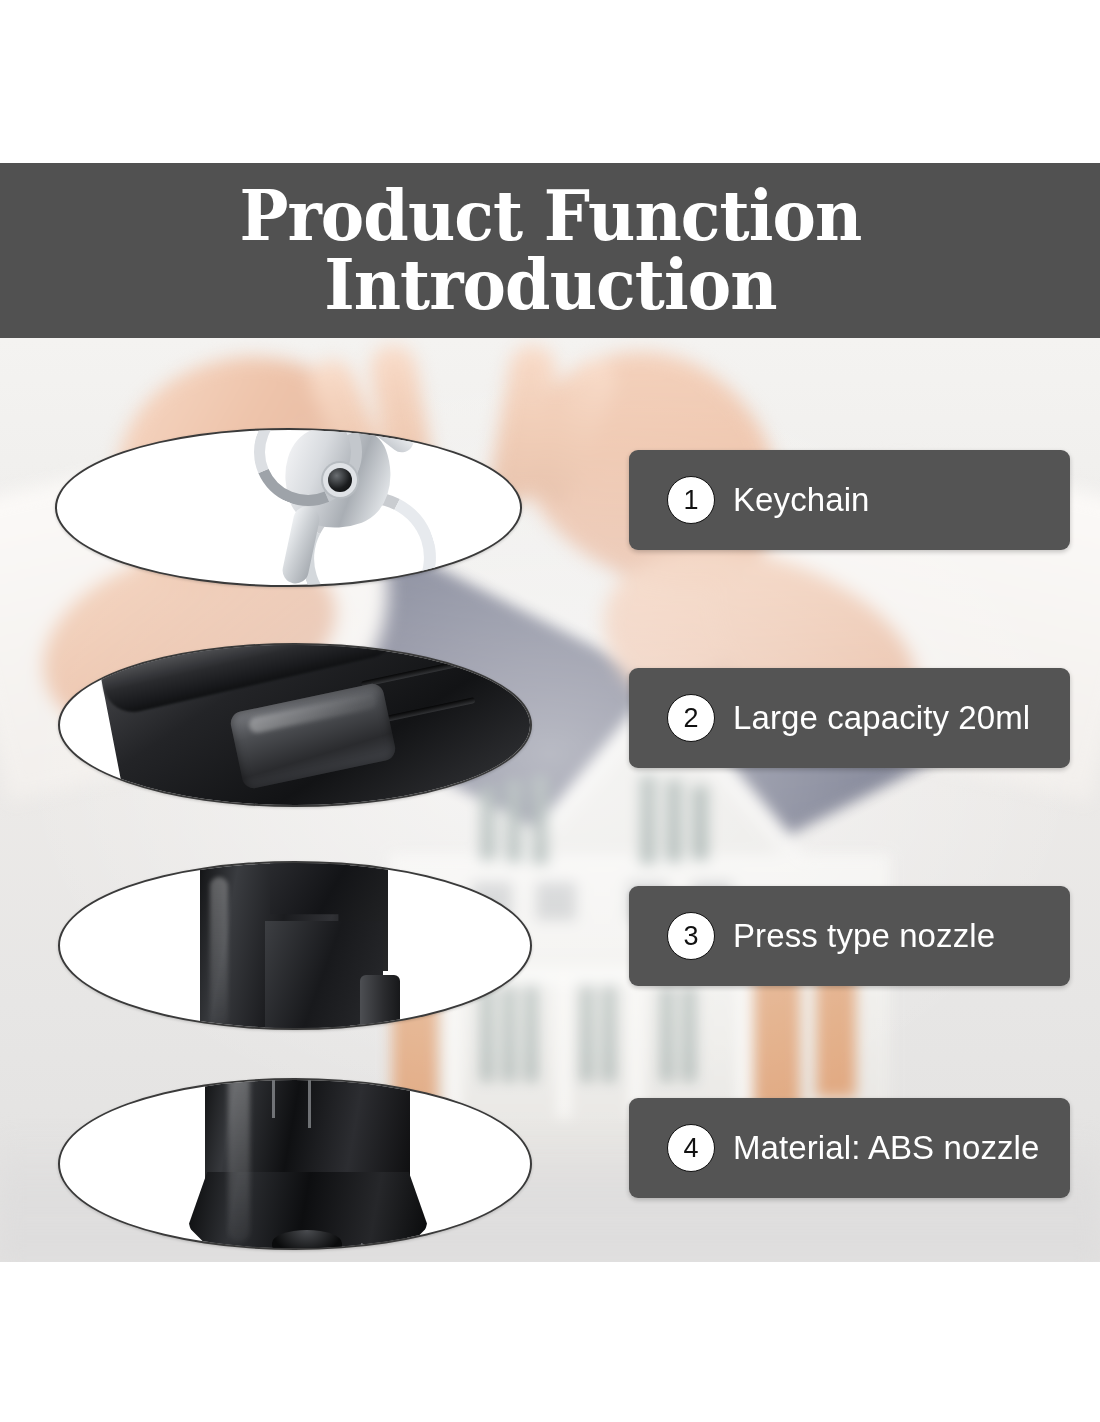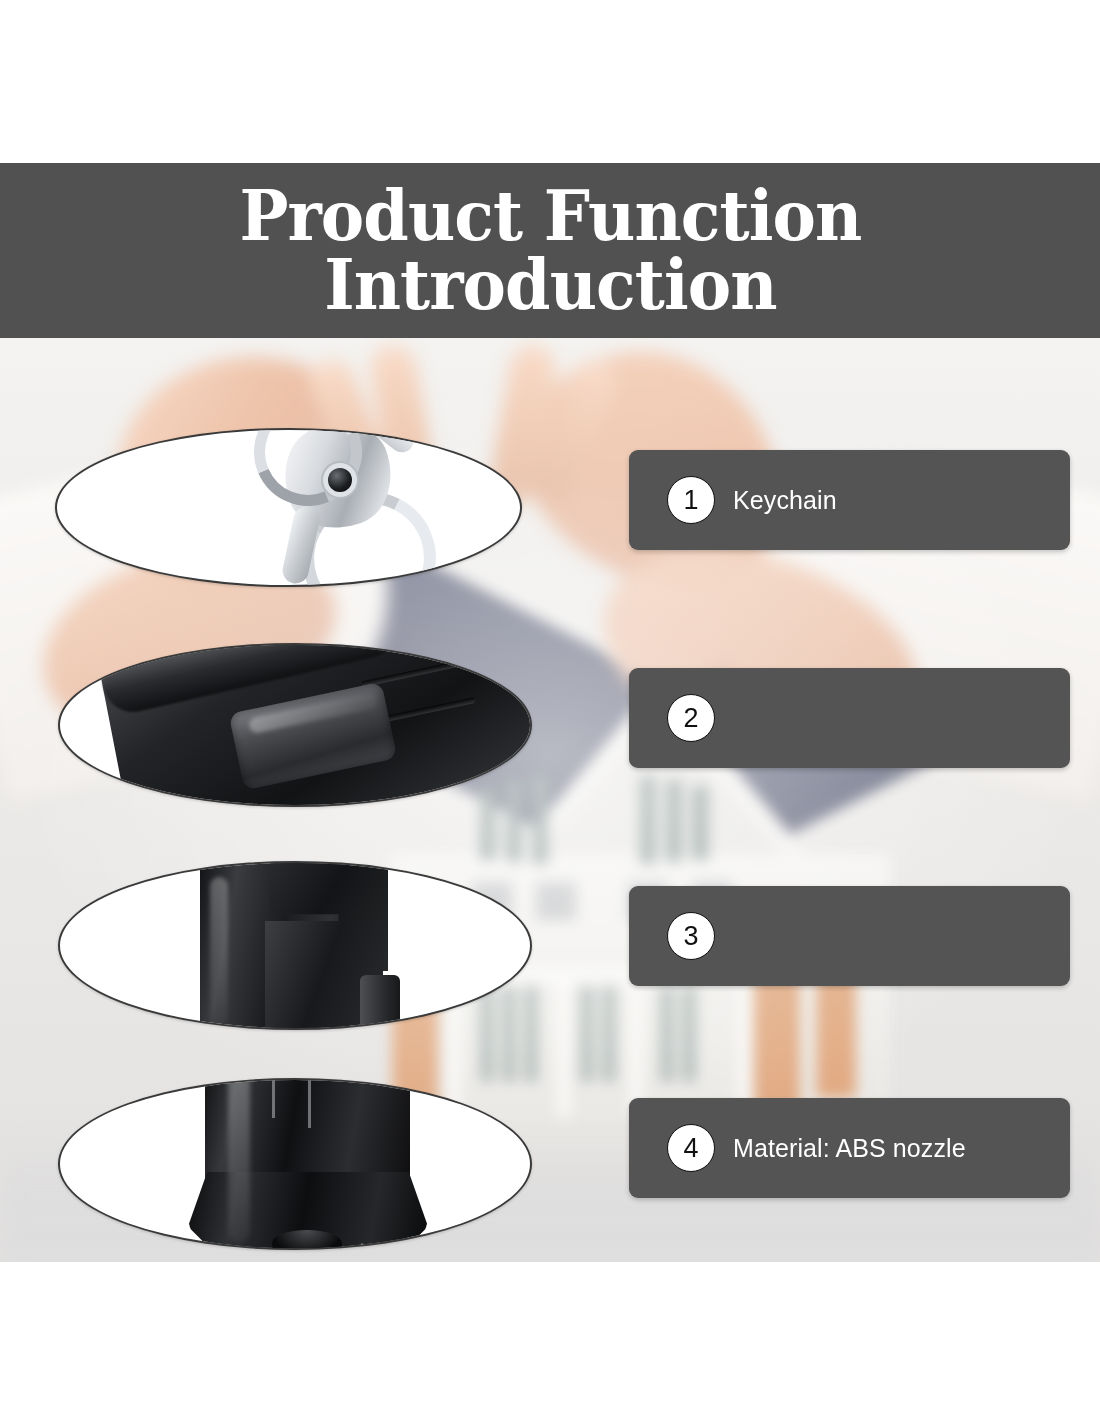--- a/index.html
+++ b/index.html
@@ -420,21 +420,21 @@
     font-size: 27px;
     line-height: 1;
     display: flex;
     align-items: center;
     justify-content: center;
     font-family: "Liberation Sans", sans-serif;
   }
   .pill-label {
     margin-left: 18px;
     color: #ffffff;
-    font-size: 25px;
+    font-size: 33px;
     letter-spacing: 0.1px;
     white-space: nowrap;
     font-family: "Liberation Sans", sans-serif;
   }
 
   
   .bottom-margin {
     position: absolute;
     left: 0; top: 1262px;
     width: 1100px; height: 160px;
@@ -555,24 +555,26 @@
     </div>
   </div>
 
   <div class="pill" style="top:112px;">
     <div class="pill-num">1</div>
     <div class="pill-label">Keychain</div>
   </div>
 
   <div class="pill" style="top:330px;">
     <div class="pill-num">2</div>
+    <div class="pill-label">Large capacity 20ml</div>
   </div>
 
   <div class="pill" style="top:548px;">
     <div class="pill-num">3</div>
+    <div class="pill-label">Press type nozzle</div>
   </div>
 
   <div class="pill" style="top:760px;">
     <div class="pill-num">4</div>
     <div class="pill-label">Material: ABS nozzle</div>
   </div>
 
 </div>
 
 <div class="bottom-margin"></div>

